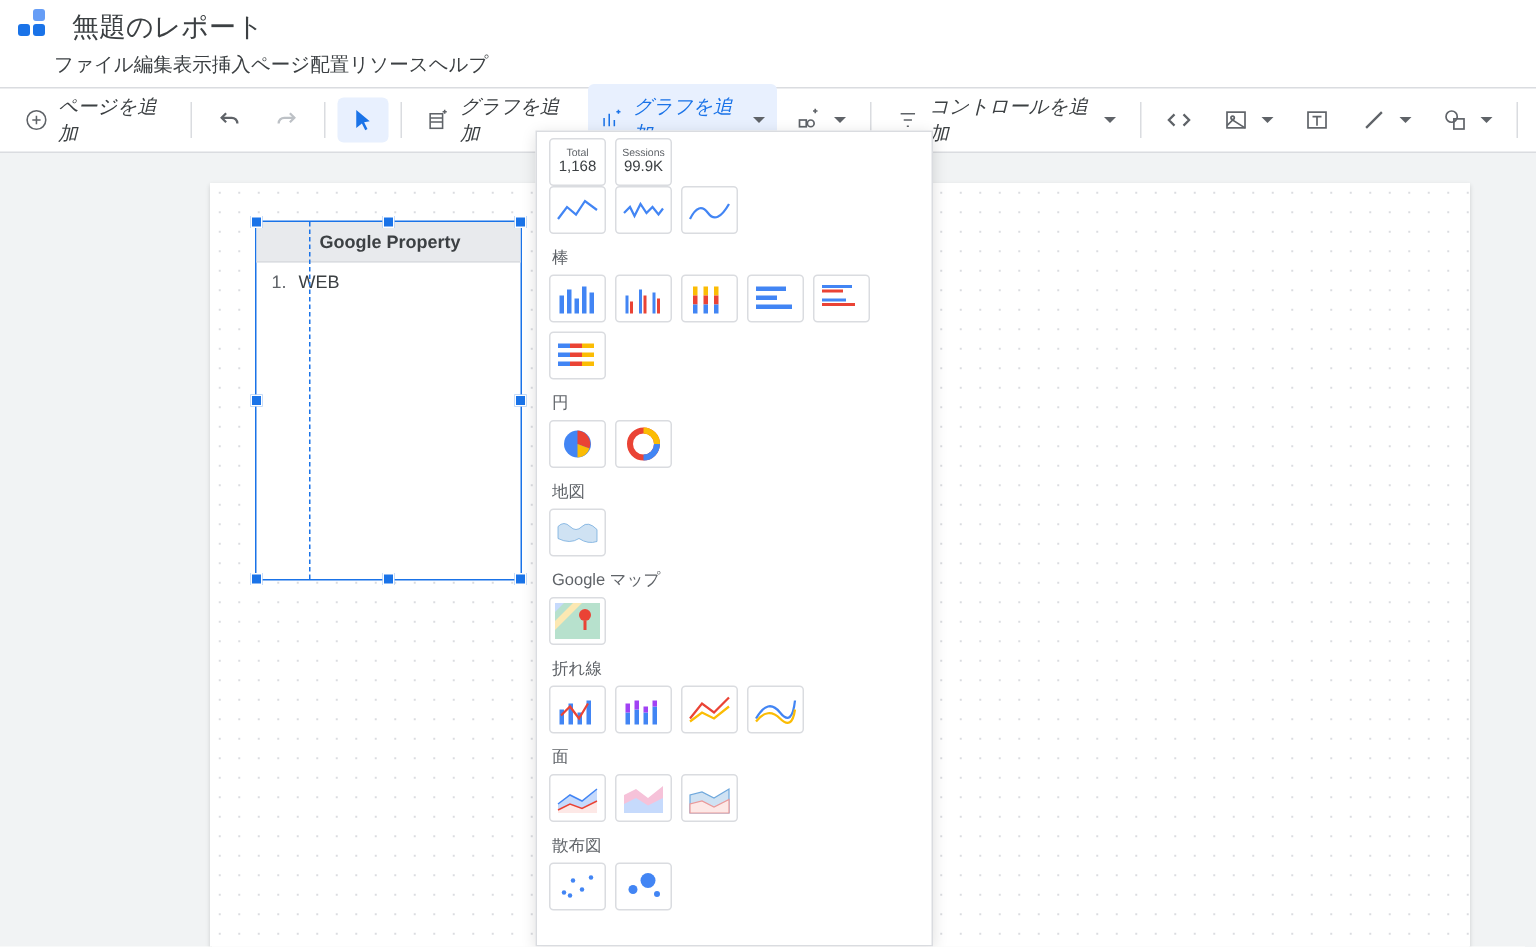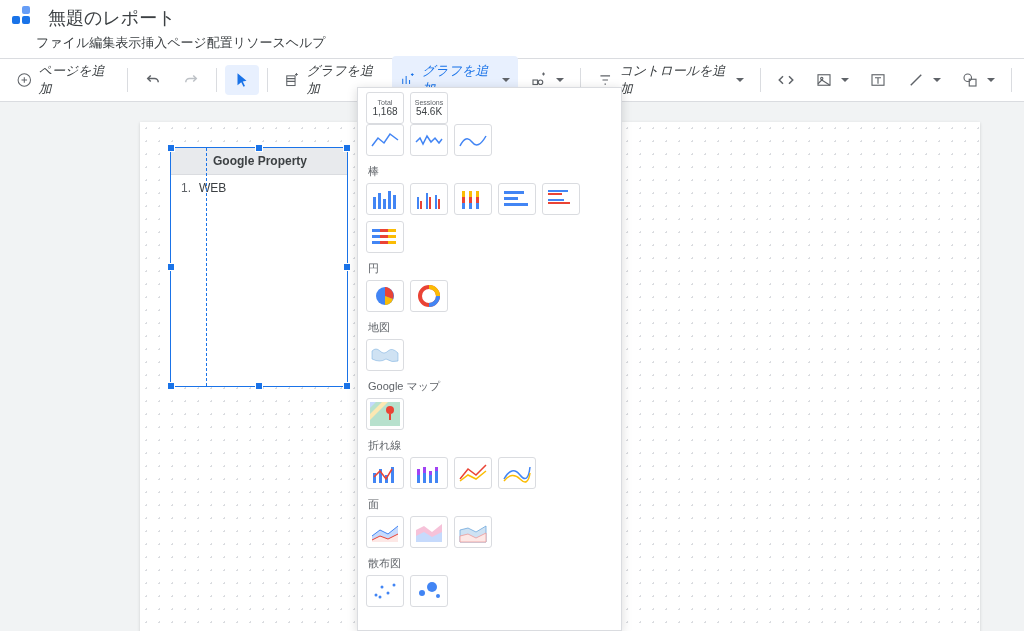--- a/index.html
+++ b/index.html
@@ -209,21 +209,21 @@
 
 <div class="chart-panel">
 
   <div class="cp-row">
     <div class="cp-tile cp-tile-score">
       <div class="cp-score-label">Total</div>
       <div class="cp-score-val">1,168</div>
     </div>
     <div class="cp-tile cp-tile-score">
       <div class="cp-score-label">Sessions</div>
-      <div class="cp-score-val">54.6K</div>
+      <div class="cp-score-val">99.9K</div>
     </div>
   </div>
 
   <div class="cp-row">
     <div class="cp-tile">
         <svg viewBox="0 0 30 24">
           <path d="M2 18 L8 10 L14 15 L20 6 L28 12" fill="none" stroke="#4285f4" stroke-width="1.5"></path>
         </svg>
       </div>
     <div class="cp-tile">

